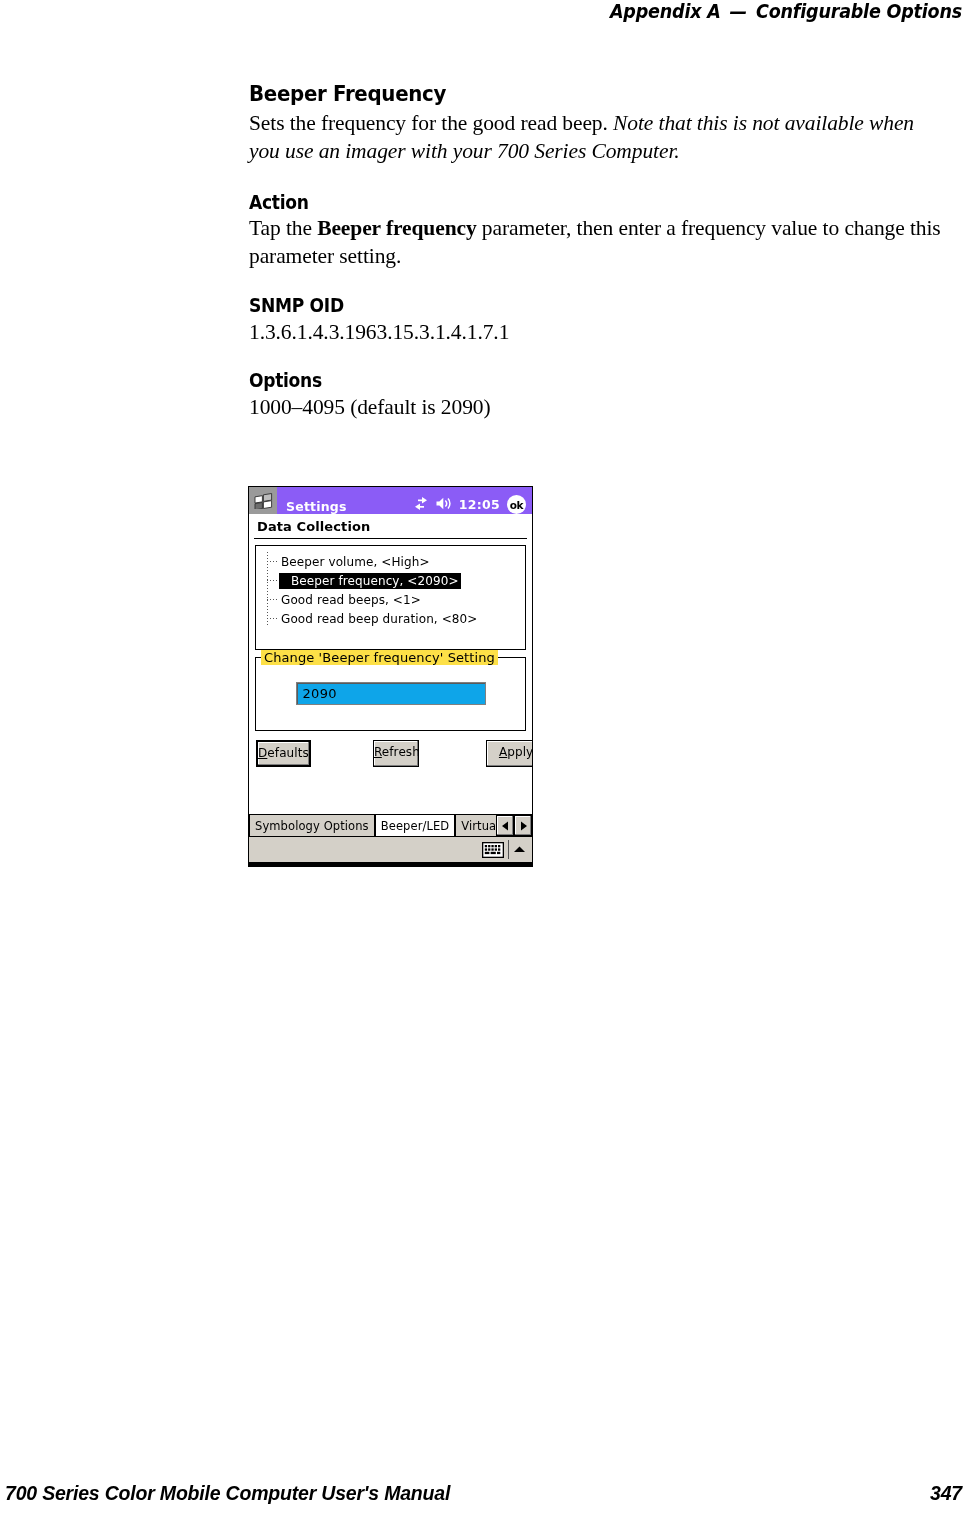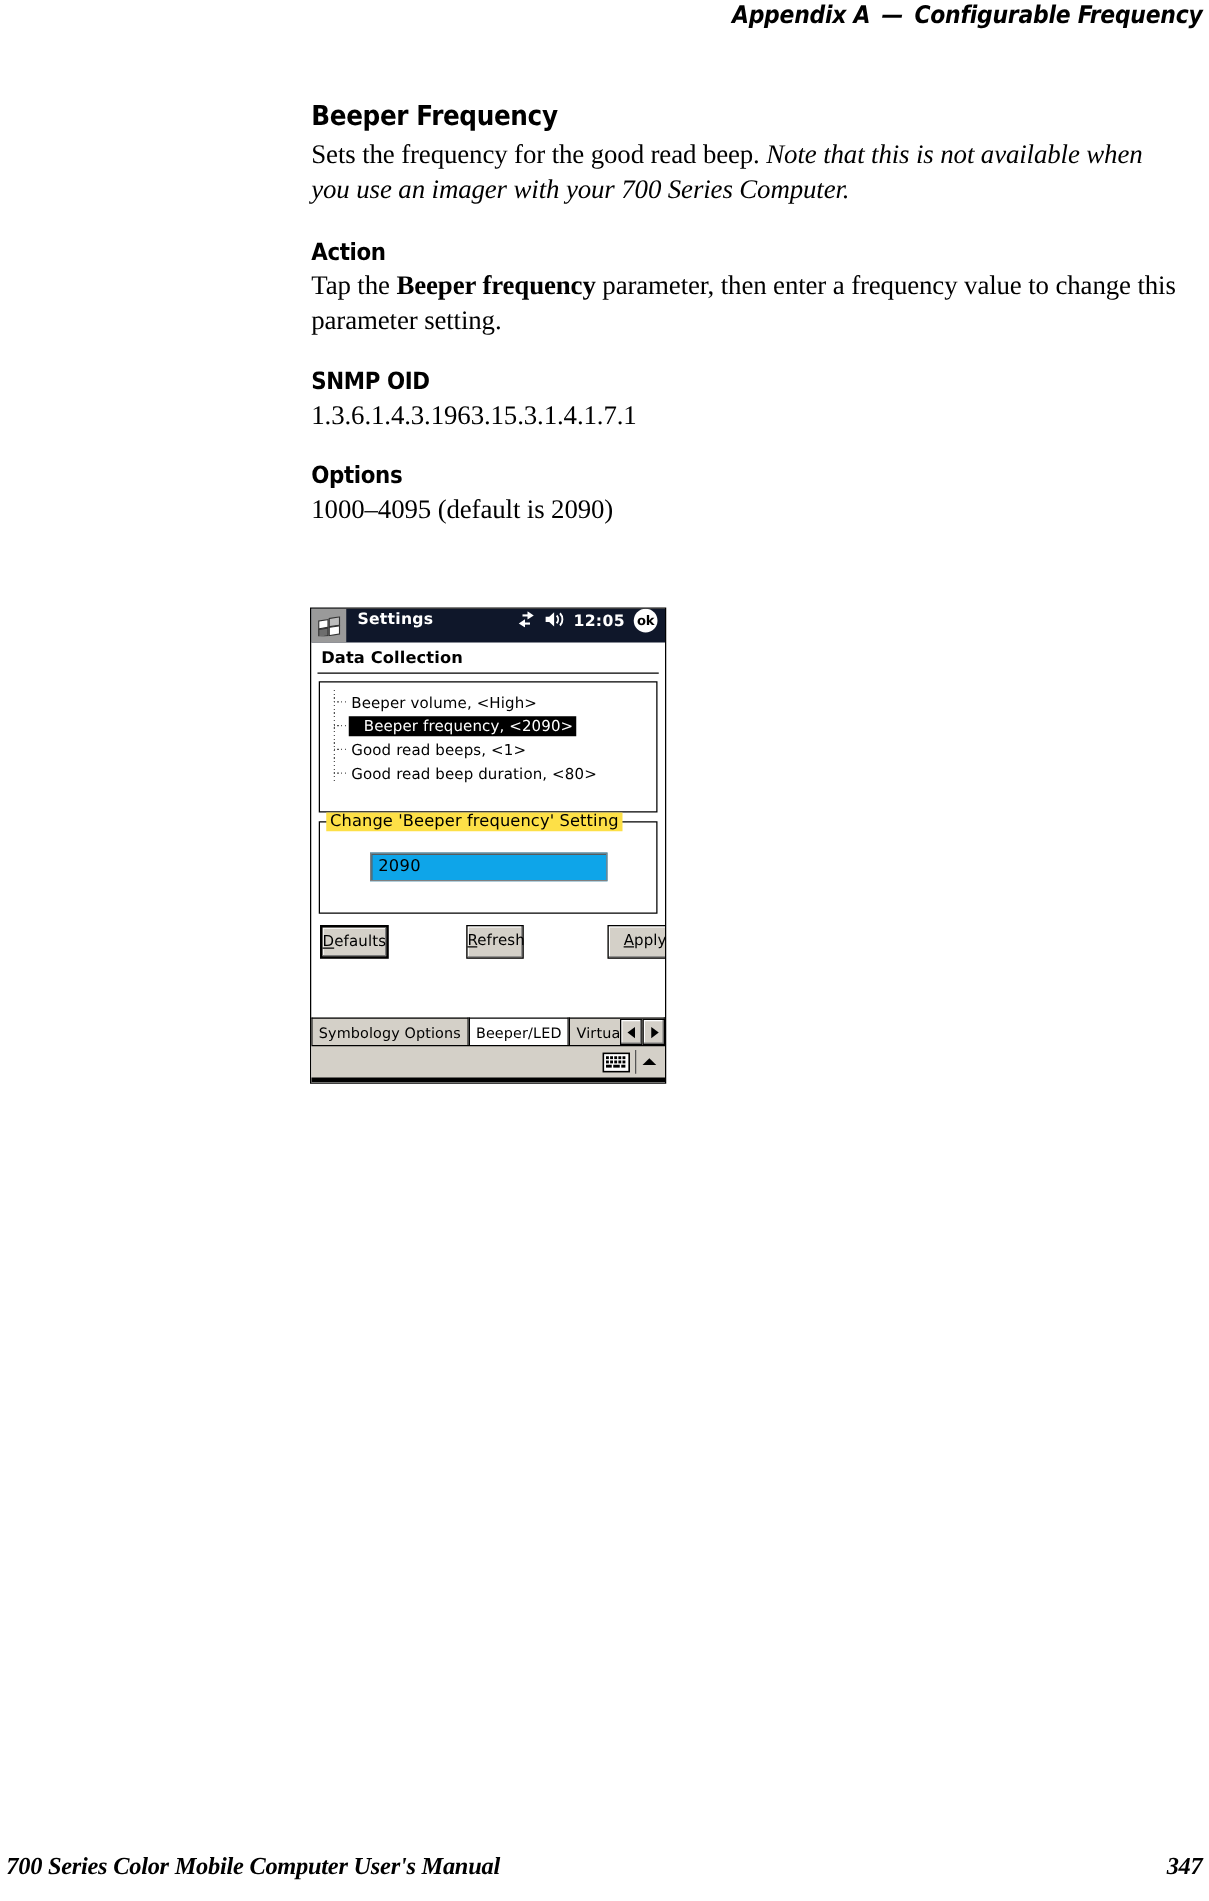--- a/index.html
+++ b/index.html
@@ -85,23 +85,23 @@
     box-sizing: border-box;
     font-family: "DejaVu Sans", "Liberation Sans", sans-serif;
     font-size: 11px;
     color: #000000;
     overflow: hidden;
   }
 
   
   .dev-titlebar {
     height: 27px;
-    background: #0f172a;
-    display: flex;
-    align-items: flex-start;
+    background: #8b5cf6;
+    display: flex;
+    align-items: flex-end;
     color: #ffffff;
     position: relative;
   }
   .dev-start {
     width: 28px;
     height: 27px;
     background: #9a9a9a;
     display: flex;
     align-items: center;
     justify-content: center;
@@ -337,33 +337,33 @@
   .footer {
     position: absolute;
     bottom: 16px;
     left: 0;
     width: 967px;
     display: flex;
     justify-content: space-between;
     align-items: flex-end;
     padding: 0 5px 0 5px;
     box-sizing: border-box;
-    font-family: Liberation Serif, serif;
+    font-family: Liberation Sans, sans-serif;
     font-weight: bold;
     font-style: italic;
     font-size: 19.5px;
     letter-spacing: -0.2px;
     white-space: nowrap;
   }
 </style>
 </head>
 <body>
 
 <div class="running-head">
-  <span>Appendix A</span><span class="rh-sep">—</span><span>Configurable Frequency</span>
+  <span>Appendix A</span><span class="rh-sep">—</span><span>Configurable Options</span>
 </div>
 
 <div class="content">
 
   <h2 class="sec-head">Beeper Frequency</h2>
 
   <p class="body-text"><span>Sets the frequency for the good read beep. </span><em class="note">Note that this is not available when you use an imager with your 700 Series Computer.</em></p>
 
   <div class="spacer-block"></div>
 

